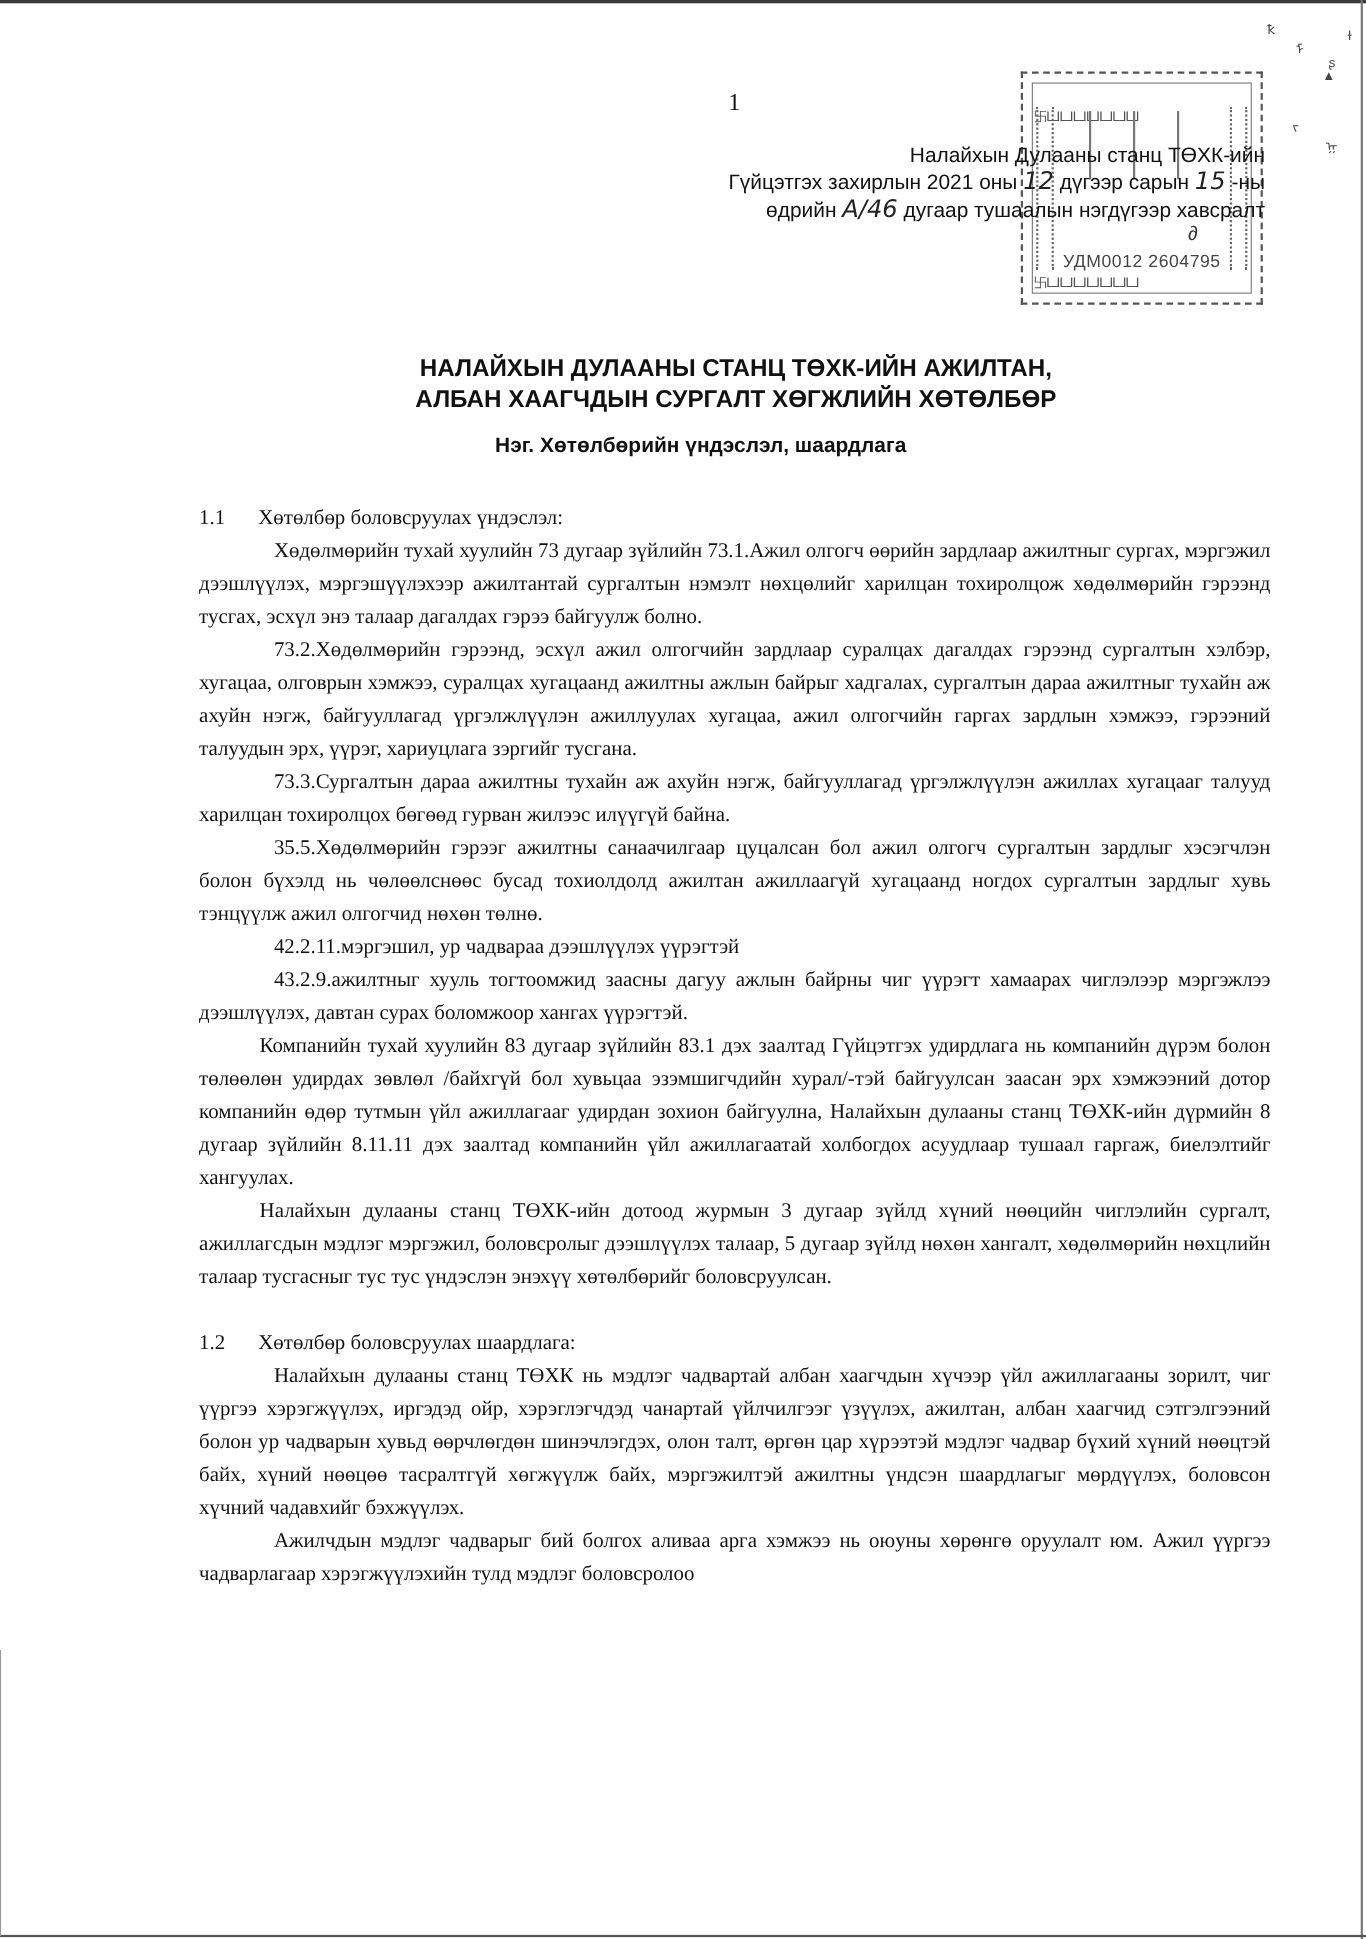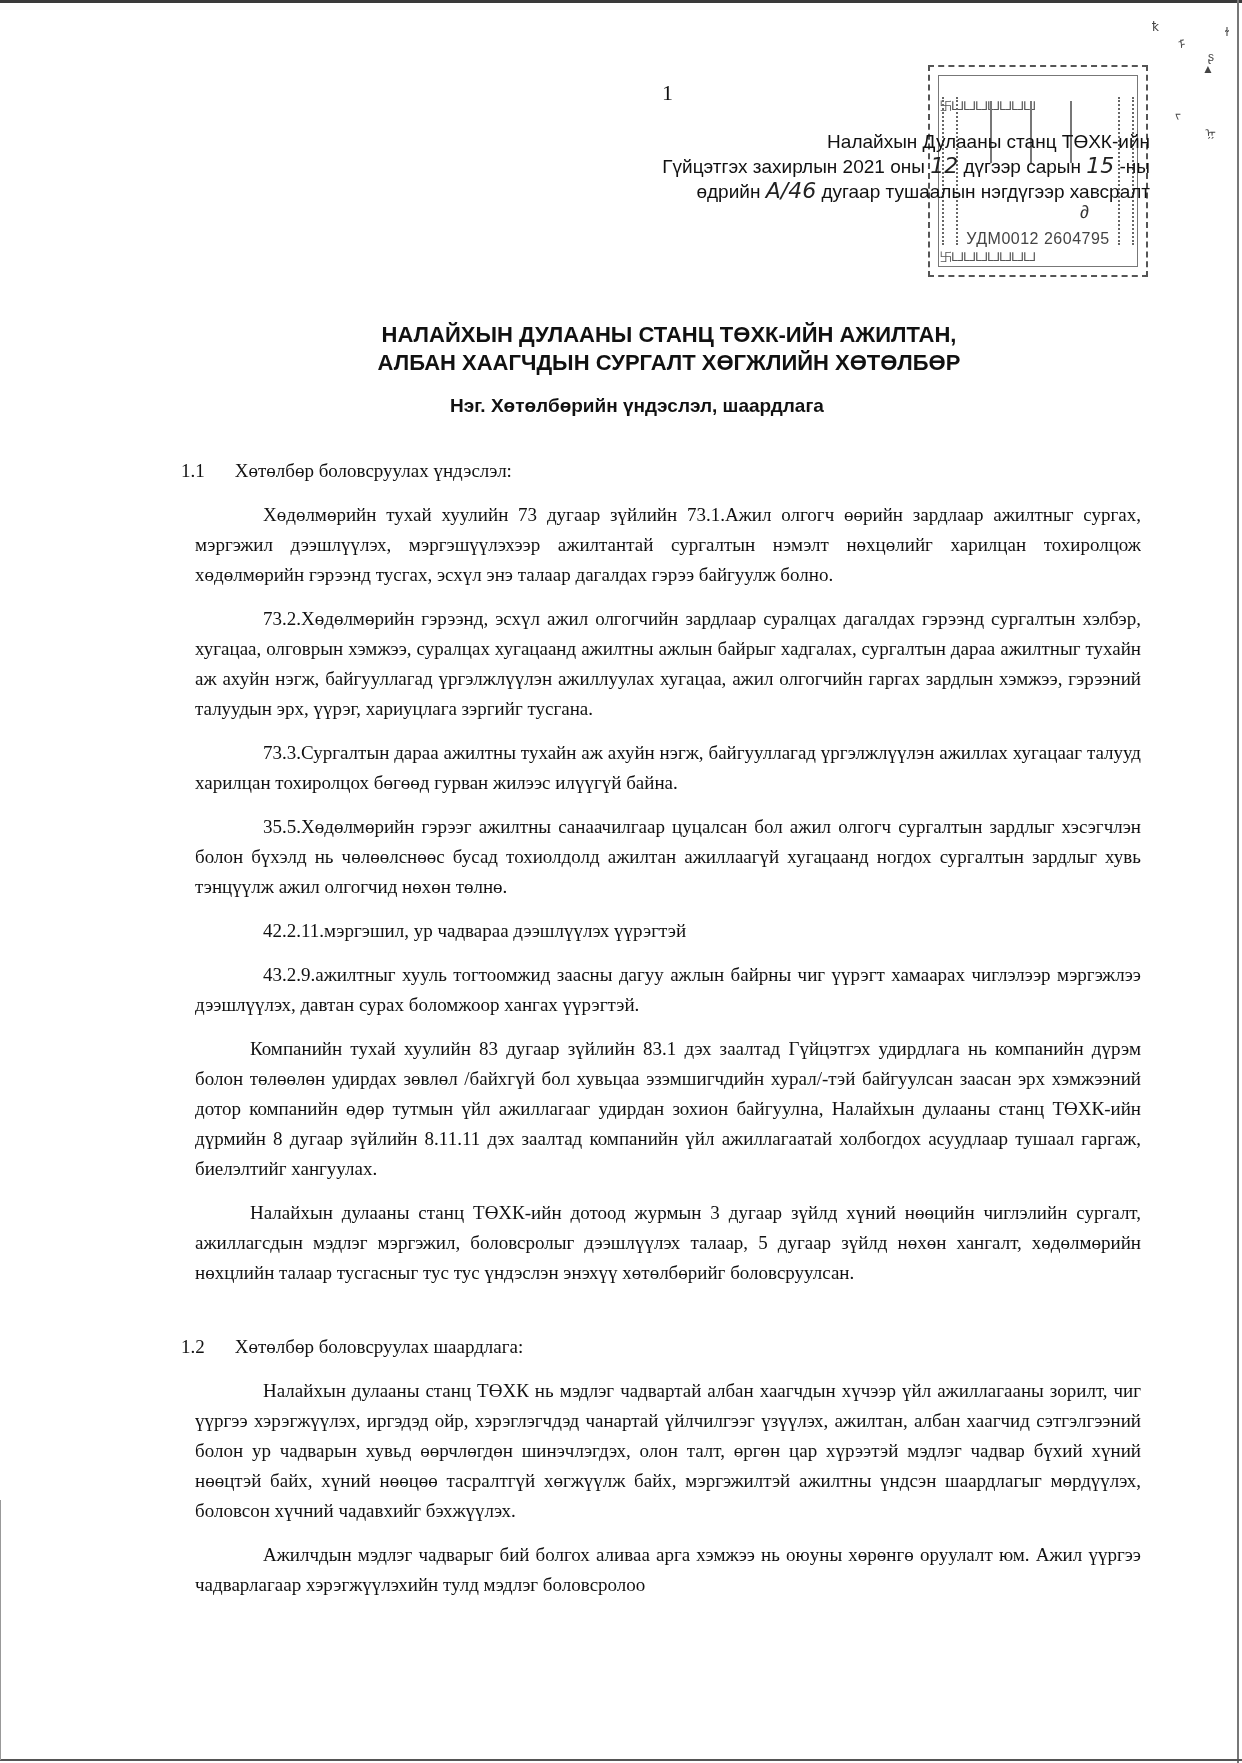--- a/index.html
+++ b/index.html
@@ -63,21 +63,21 @@
     font-weight: bold; font-size: 22px; line-height: 28px; padding-left: 48px;
   }
   .section-heading {
     position: absolute; left: 0; width: 1242px; top: 395px; text-align: center;
     font-weight: bold; font-size: 19px; padding-left: 16px;
   }
   .body {
     position: absolute; left: 181px; width: 974px; top: 456px;
     font-size: 19px; line-height: 30px; font-family: Liberation Serif, serif;
   }
-  .body p { margin: 14px; text-align: justify; }
+  .body p { margin: 0; text-align: justify; }
   .body p.indent { text-indent: 68px; }
   .body p.indent-sm { text-indent: 55px; }
   .body .sub {
     display: flex; gap: 30px; margin: 0;
   }
   .body .gap { height: 30px; }
 </style>
 </head>
 <body>
 

